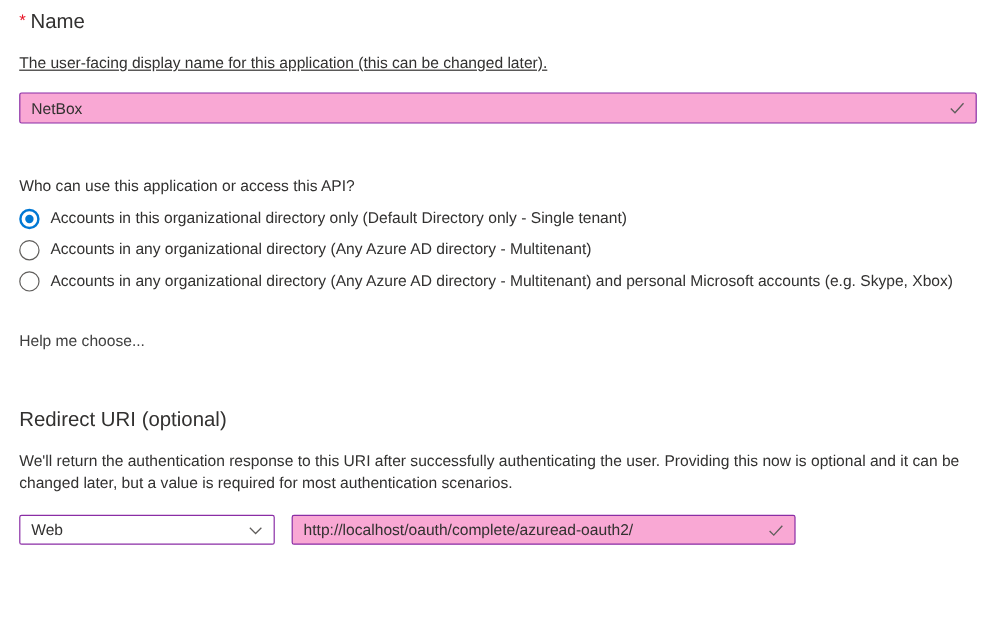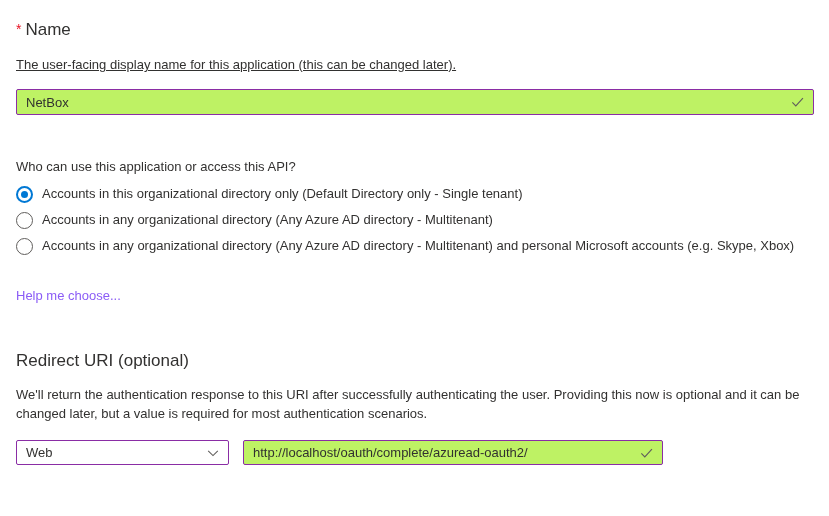--- a/index.html
+++ b/index.html
@@ -5,21 +5,21 @@
   * { margin: 0; padding: 0; box-sizing: border-box; }
   html, body {
     width: 829px; height: 516px;
     background: #ffffff;
     font-family: "Liberation Sans", "DejaVu Sans", sans-serif;
     color: #323130;
     overflow: hidden;
   }
   .page {
     width: 829px; height: 516px;
-    padding: 18px 15px 0 16px;
+    padding: 6px 15px 0 16px;
   }
   .section-title {
     font-size: 17px;
     font-weight: 400;
     color: #323130;
     line-height: 22px;
   }
   .required-star {
     color: #e81123;
     font-size: 14px;
@@ -29,21 +29,21 @@
   .body-text {
     font-size: 13px;
     line-height: 19px;
     color: #323130;
   }
   .name-desc { margin-top: 14px; text-decoration: underline; }
   .text-input {
     position: relative;
     border: 1px solid #8a2da5;
     border-radius: 2px;
-    background: #bef264;
+    background: #f9a8d4;
     height: 26px;
     display: flex;
     align-items: center;
   }
   .name-input { margin-top: 15px; width: 798px; }
   .text-input input {
     border: none;
     outline: none;
     flex: 1;
     height: 100%;
@@ -91,21 +91,21 @@
   .radio-label {
     font-size: 13px;
     color: #323130;
     margin-left: 9px;
     white-space: nowrap;
   }
   .help-link {
     display: inline-block;
     margin-top: 24px;
     font-size: 13px;
-    color: #8b5cf6;
+    color: #404040;
     text-decoration: none;
     cursor: pointer;
   }
   .redirect-section { margin-top: 46px; }
   .redirect-desc { margin-top: 13px; width: 800px; }
   .uri-row {
     margin-top: 17px;
     display: flex;
     align-items: center;
   }

